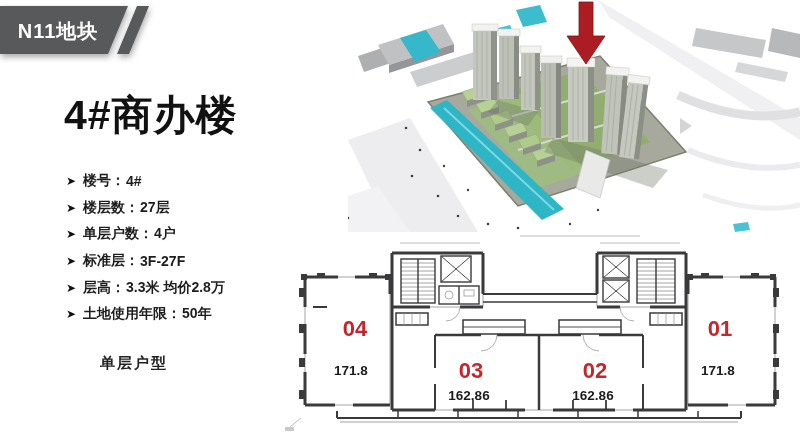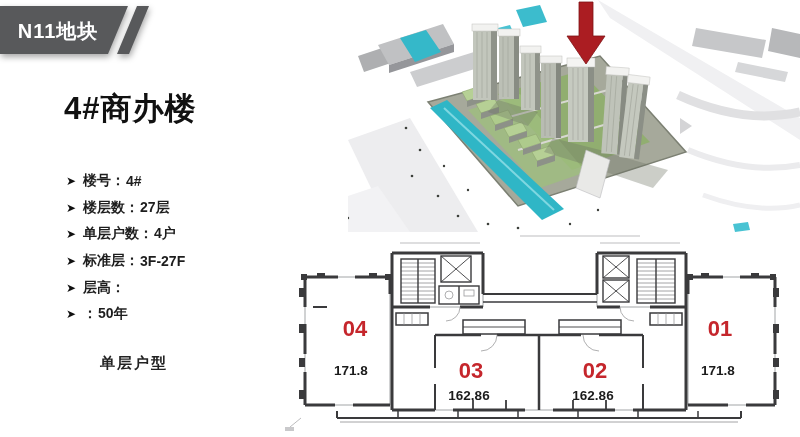--- a/index.html
+++ b/index.html
@@ -5,21 +5,21 @@
   html,body{margin:0;padding:0;}
   body{
     width:800px;height:437px;position:relative;overflow:hidden;
     background:#ffffff;
     font-family:"Liberation Sans","DejaVu Sans",sans-serif;
   }
   .badge-svg{position:absolute;left:0;top:4px;filter:drop-shadow(1px 3px 3px rgba(0,0,0,.35));}
   .badge-text{font-size:20px;font-weight:bold;fill:#ffffff;letter-spacing:1px;}
   .page-title{
     position:absolute;left:64px;top:88px;
-    font-size:31px;font-weight:900;color:#111;letter-spacing:1px;white-space:nowrap;
+    font-size:41px;font-weight:900;color:#111;letter-spacing:1px;white-space:nowrap;
   }
   .specs{position:absolute;left:66px;top:168px;}
   .spec-row{display:flex;align-items:center;height:26.6px;font-size:14px;font-weight:700;color:#1d1d1d;white-space:nowrap;}
   .bullet{font-size:12px;margin-right:7px;color:#101010;line-height:1;}
   .spec-value{margin-left:1px;}
   .section-label{
     position:absolute;left:76px;top:354px;
     font-size:15px;font-weight:700;color:#222;letter-spacing:2px;margin-left:24px;
   }
   .aerial-svg{position:absolute;left:348px;top:0;}
@@ -60,23 +60,25 @@
   <div class="spec-row">
     <span class="bullet">➤</span>
     <span>标准层</span>
       <span>：</span>
     <span class="spec-value">3F-27F</span>
   </div>
   <div class="spec-row">
     <span class="bullet">➤</span>
     <span>层高</span>
       <span>：</span>
-  </div>
-  <div class="spec-row">
-    <span class="bullet">➤</span>
+    <span class="spec-value">3.3米 均价2.8万</span>
+  </div>
+  <div class="spec-row">
+    <span class="bullet">➤</span>
+    <span>土地使用年限</span>
       <span>：</span>
     <span class="spec-value">50年</span>
   </div>
 </div>
 
 <div class="section-label">单层户型</div>
 
 <svg class="aerial-svg" width="452" height="232" viewBox="0 0 452 232">
   <rect x="0" y="0" width="452" height="232" fill="#ffffff"></rect>
 

